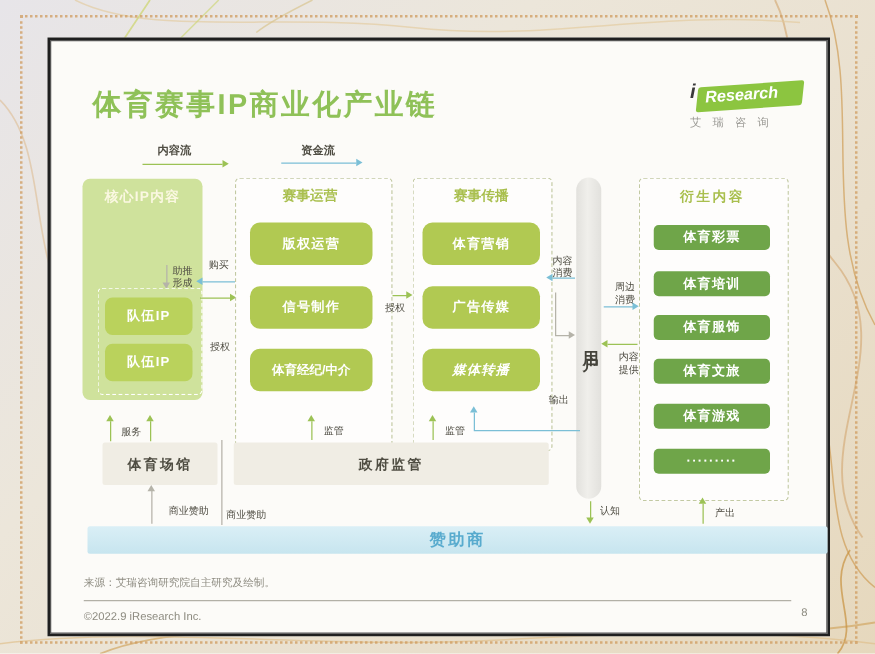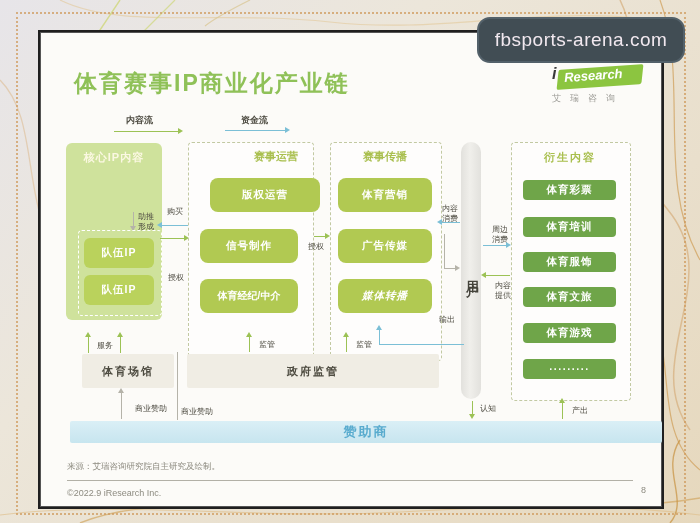--- a/index.html
+++ b/index.html
@@ -93,22 +93,22 @@
   <div class="box bg2" style="left:44px;top:243px;width:70px;height:30px;border-radius:6px;">队伍IP</div>
 
   <div class="lbl" style="left:127px;top:175px;width:16px;">购买</div>
   <div class="hl bg-t" style="left:122px;top:193px;width:26px;"></div>
   <div class="tri tri-l t" style="left:117px;top:190px;"></div>
   <div class="hl bg-g" style="left:120px;top:206px;width:24px;"></div>
   <div class="tri tri-r g" style="left:144px;top:203px;"></div>
   <div class="lbl" style="left:128px;top:241px;width:20px;">授权</div>
 
   <div class="dash" style="left:148px;top:110px;width:124px;height:217px;"></div>
-  <div class="hdr" style="left:160px;top:117px;width:128px;padding-left:12px;">赛事运营</div>
-  <div class="box bg1" style="left:160px;top:146px;width:110px;height:34px;margin-left:10px;">版权运营</div>
+  <div class="hdr" style="left:132px;top:117px;width:128px;padding-left:12px;">赛事运营</div>
+  <div class="box bg1" style="left:160px;top:146px;width:98px;height:34px;">版权运营</div>
   <div class="box bg1" style="left:160px;top:197px;width:98px;height:34px;text-align:center;">信号制作</div>
   <div class="box bg1" style="left:160px;top:247px;width:98px;height:34px;font-size:10px;letter-spacing:0;">体育经纪/中介</div>
 
   <div class="hl bg-g" style="left:274px;top:204px;width:12px;"></div>
   <div class="tri tri-r g" style="left:285px;top:201px;"></div>
   <div class="lbl" style="left:268px;top:210px;width:20px;">授权</div>
 
   <div class="dash" style="left:290px;top:110px;width:110px;height:217px;"></div>
   <div class="hdr" style="left:290px;top:117px;width:110px;">赛事传播</div>
   <div class="box bg1" style="left:298px;top:146px;width:94px;height:34px;">体育营销</div>
@@ -178,17 +178,14 @@
 
   <div class="bar">赞助商</div>
 
   <div class="foot" style="left:27px;top:429px;font-size:8.5px;">来源：艾瑞咨询研究院自主研究及绘制。</div>
   <div class="hl" style="left:27px;top:448px;width:566px;background:#b2b0a6;"></div>
   <div class="foot" style="left:27px;top:456px;font-size:9px;">©2022.9 iResearch Inc.</div>
   <div class="foot" style="left:601px;top:453px;font-size:9px;">8</div>
 
 </div>
 
-<div class="wm">
-  <span>fbsports-arena.com</span>
-</div>
 
 </div>
 
 </body></html>

